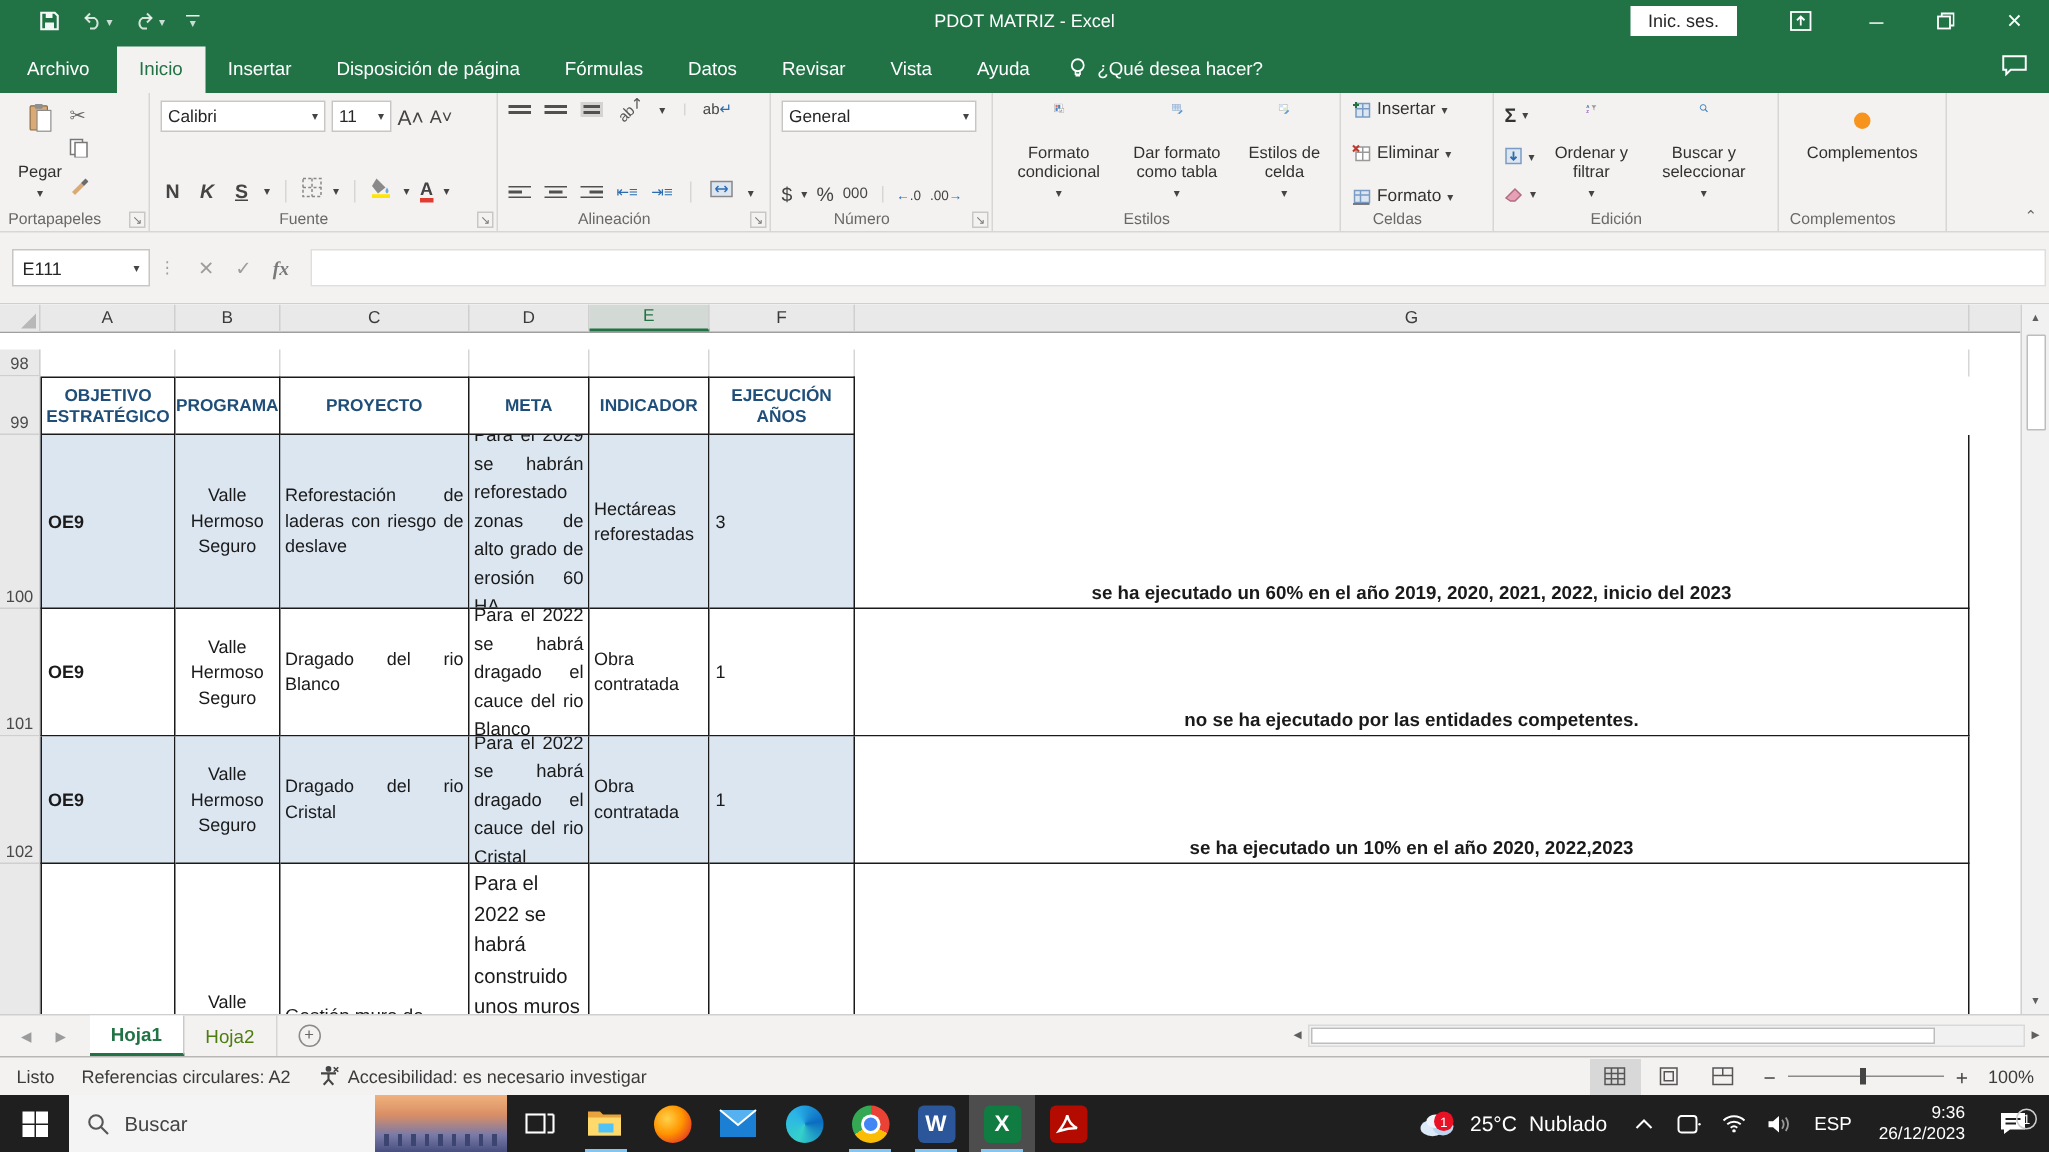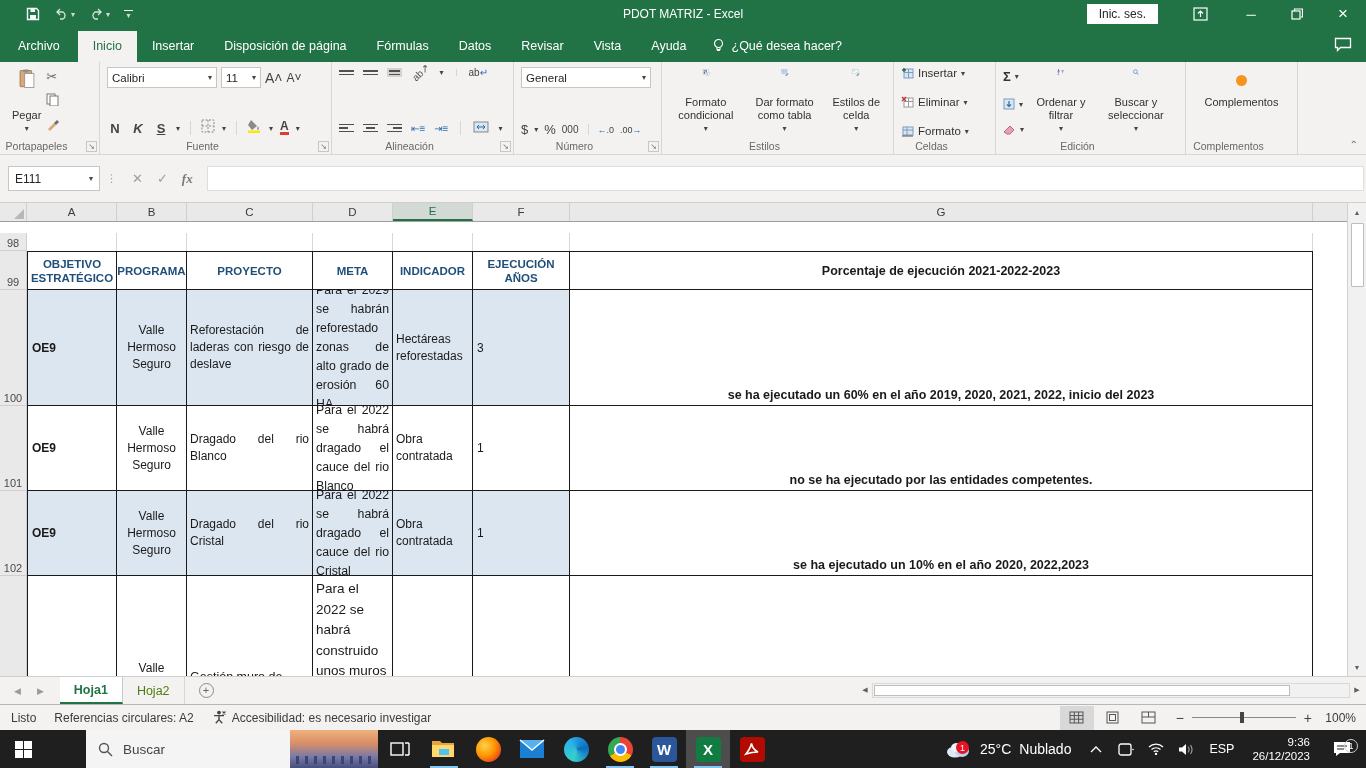--- a/index.html
+++ b/index.html
@@ -113,21 +113,21 @@
   .ztrack{width:104px;height:1px;background:#8a8a8a;position:relative;}
   .zthumb{position:absolute;left:46%;top:-5px;width:4px;height:11px;background:#444;}
   .zsign{font-size:14px;color:#444;}
   .zpct{width:42px;text-align:right;padding-right:8px;}
 
   
   .taskbar{height:38px;background:#1f1f1f;display:flex;align-items:stretch;color:#fff;}
   .tkbtn{width:46px;display:flex;align-items:center;justify-content:center;}
   .startgrid{display:grid;grid-template-columns:8px 8px;grid-template-rows:8px 8px;gap:1px;}
   .startgrid i{background:#fff;}
-  .searchbox{width:292px;background:#f4f4f4;color:#444;display:flex;align-items:center;gap:10px;padding-left:12px;font-size:13.5px;position:relative;margin-left:40px;}
+  .searchbox{width:292px;background:#f4f4f4;color:#444;display:flex;align-items:center;gap:10px;padding-left:12px;font-size:13.5px;position:relative;}
   .searchimg{position:absolute;right:0;top:0;bottom:0;width:88px;background:linear-gradient(180deg,#f0b27c 0%,#d98e66 35%,#7a7aa8 70%,#474f7e 100%);}
   .searchimg:after{content:"";position:absolute;left:6px;right:6px;bottom:4px;height:8px;background:repeating-linear-gradient(90deg,#3c4470 0 3px,transparent 3px 9px);}
   .appbtn{width:44px;display:flex;align-items:center;justify-content:center;position:relative;}
   .appbtn.open:after{content:"";position:absolute;left:8px;right:8px;bottom:0;height:2.5px;background:#85c5f2;}
   .appbtn.activeapp{background:#4d4d4d;}
   .appsq{width:25px;height:25px;border-radius:4px;display:flex;align-items:center;justify-content:center;font-weight:bold;color:#fff;font-size:15px;}
   .tray{margin-left:auto;display:flex;align-items:center;gap:4px;padding-right:4px;}
   .weather{display:flex;align-items:center;gap:8px;padding:0 8px;font-size:14px;position:relative;}
   .wbadge{position:absolute;left:20px;top:2px;background:#e81224;border-radius:50%;width:13px;height:13px;font-size:9px;display:flex;align-items:center;justify-content:center;}
   .trayic{width:26px;display:flex;align-items:center;justify-content:center;}
@@ -509,21 +509,20 @@
         </div>
 
         <div class="grow r99">
           <span class="rowhdr">99</span>
           <span class="cell cA tbl first hcell">OBJETIVO ESTRATÉGICO</span>
           <span class="cell cB tbl hcell">PROGRAMA</span>
           <span class="cell cC tbl hcell">PROYECTO</span>
           <span class="cell cD tbl hcell">META</span>
           <span class="cell cE tbl hcell">INDICADOR</span>
           <span class="cell cF tbl hcell">EJECUCIÓN AÑOS</span>
-          <span class="cell cG tbl hcell gh">Porcentaje de ejecución 2021-2022-2023</span>
           <span class="cell cFill"></span>
         </div>
 
         <div class="grow r100 shaded">
           <span class="rowhdr">100</span>
           <span class="cell cA tbl first ca">OE9</span>
           <span class="cell cB tbl cb">Valle Hermoso Seguro</span>
           <span class="cell cC tbl cc">Reforestación de laderas con riesgo de deslave</span>
           <span class="cell cD tbl cd">Para el 2029 se habrán reforestado zonas de alto grado de erosión 60 HA</span>
           <span class="cell cE tbl ce">Hectáreas reforestadas</span>

